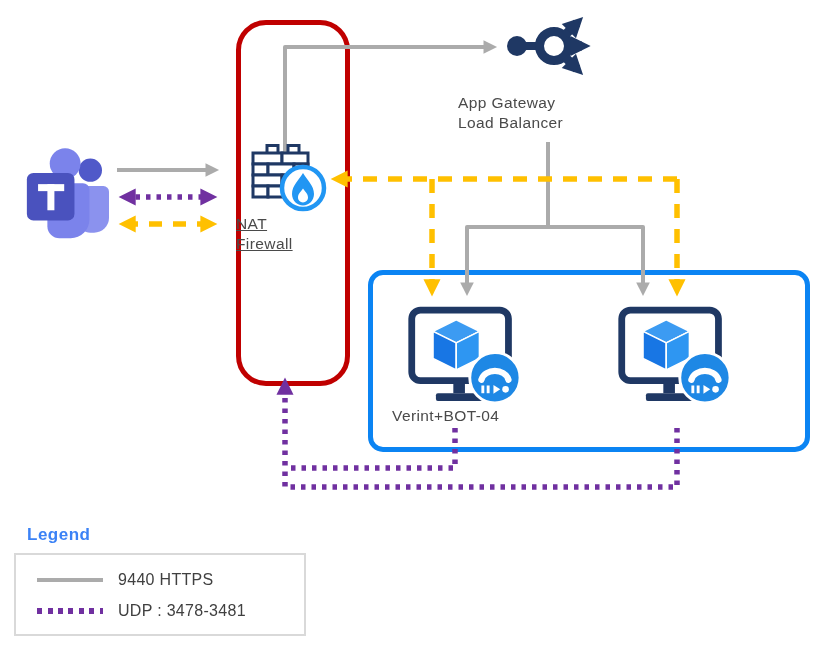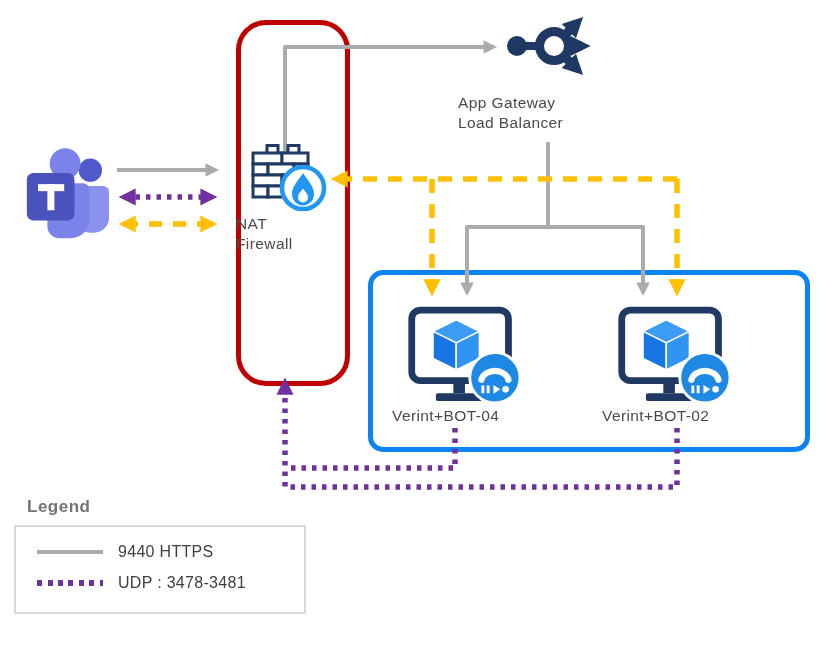--- a/index.html
+++ b/index.html
@@ -15,30 +15,30 @@
   }
   .vm-box{
     left:368px;top:270px;width:432px;height:172px;
     border:5px solid #0B84F3;border-radius:15px;background:transparent;
   }
   
   .label{
     color:#4a4a4a;font-size:15.5px;line-height:1.3;
     white-space:pre-line;letter-spacing:.4px;
   }
-  .lbl-nat{left:236px;top:214px;width:100px;}
+  .lbl-nat{left:236px;top:214px;width:100px;text-decoration:underline;}
   .lbl-appgw{left:458px;top:93px;width:180px;}
   .lbl-vm1{left:392px;top:406px;width:140px;}
   .lbl-vm2{left:602px;top:406px;width:140px;}
   
   .legend{left:14px;top:497px;width:292px;}
-  .legend-title{color:#737373;font-size:17px;font-weight:600;letter-spacing:.5px;margin-left:13px;}
+  .legend-title{color:#3b82f6;font-size:17px;font-weight:600;letter-spacing:.5px;margin-left:13px;margin-top:28px;}
   .legend-box{
     margin-top:8px;border:2px solid #D9D9D9;background:#fff;
-    padding:16px 10px 20px 21px;display:flex;flex-direction:column;gap:13px;
+    padding:16px 10px 14px 21px;display:flex;flex-direction:column;gap:13px;
   }
   .lg-row{display:flex;align-items:center;gap:15px;}
   .sw{width:66px;flex:0 0 66px;}
   .sw-solid{height:4px;background:#ABABAB;}
   .sw-dotted{height:6px;background:repeating-linear-gradient(90deg,#7030A0 0 5px,transparent 5px 10.5px);}
   .sw-dashed{height:6px;background:repeating-linear-gradient(90deg,#FFC000 0 15px,transparent 15px 26px);}
   .lg-text{color:#404040;font-size:16px;letter-spacing:.3px;white-space:nowrap;}
   svg{display:block;}
   .connectors{left:0;top:0;pointer-events:none;}
 </style>
@@ -163,21 +163,20 @@
     <rect x="85.5" y="84" width="3" height="8" fill="#ffffff"></rect>
     <polygon points="92.5,83.5 99.5,88 92.5,92.5" fill="#ffffff"></polygon>
     <circle cx="105" cy="88" r="3.4" fill="#ffffff"></circle>
   </svg>
 
   <div class="abs label lbl-nat">NAT
 Firewall</div>
   <div class="abs label lbl-appgw">App Gateway
 Load Balancer</div>
   <div class="abs label lbl-vm1">Verint+BOT-04</div>
-  <div class="abs label lbl-vm2">Verint+BOT-02</div>
 
   <div class="abs legend">
     <div class="legend-title">Legend</div>
     <div class="legend-box">
       <div class="lg-row">
         <span class="sw sw-solid"></span>
         <span class="lg-text">9440 HTTPS</span>
       </div>
       <div class="lg-row">
         <span class="sw sw-dotted"></span>

